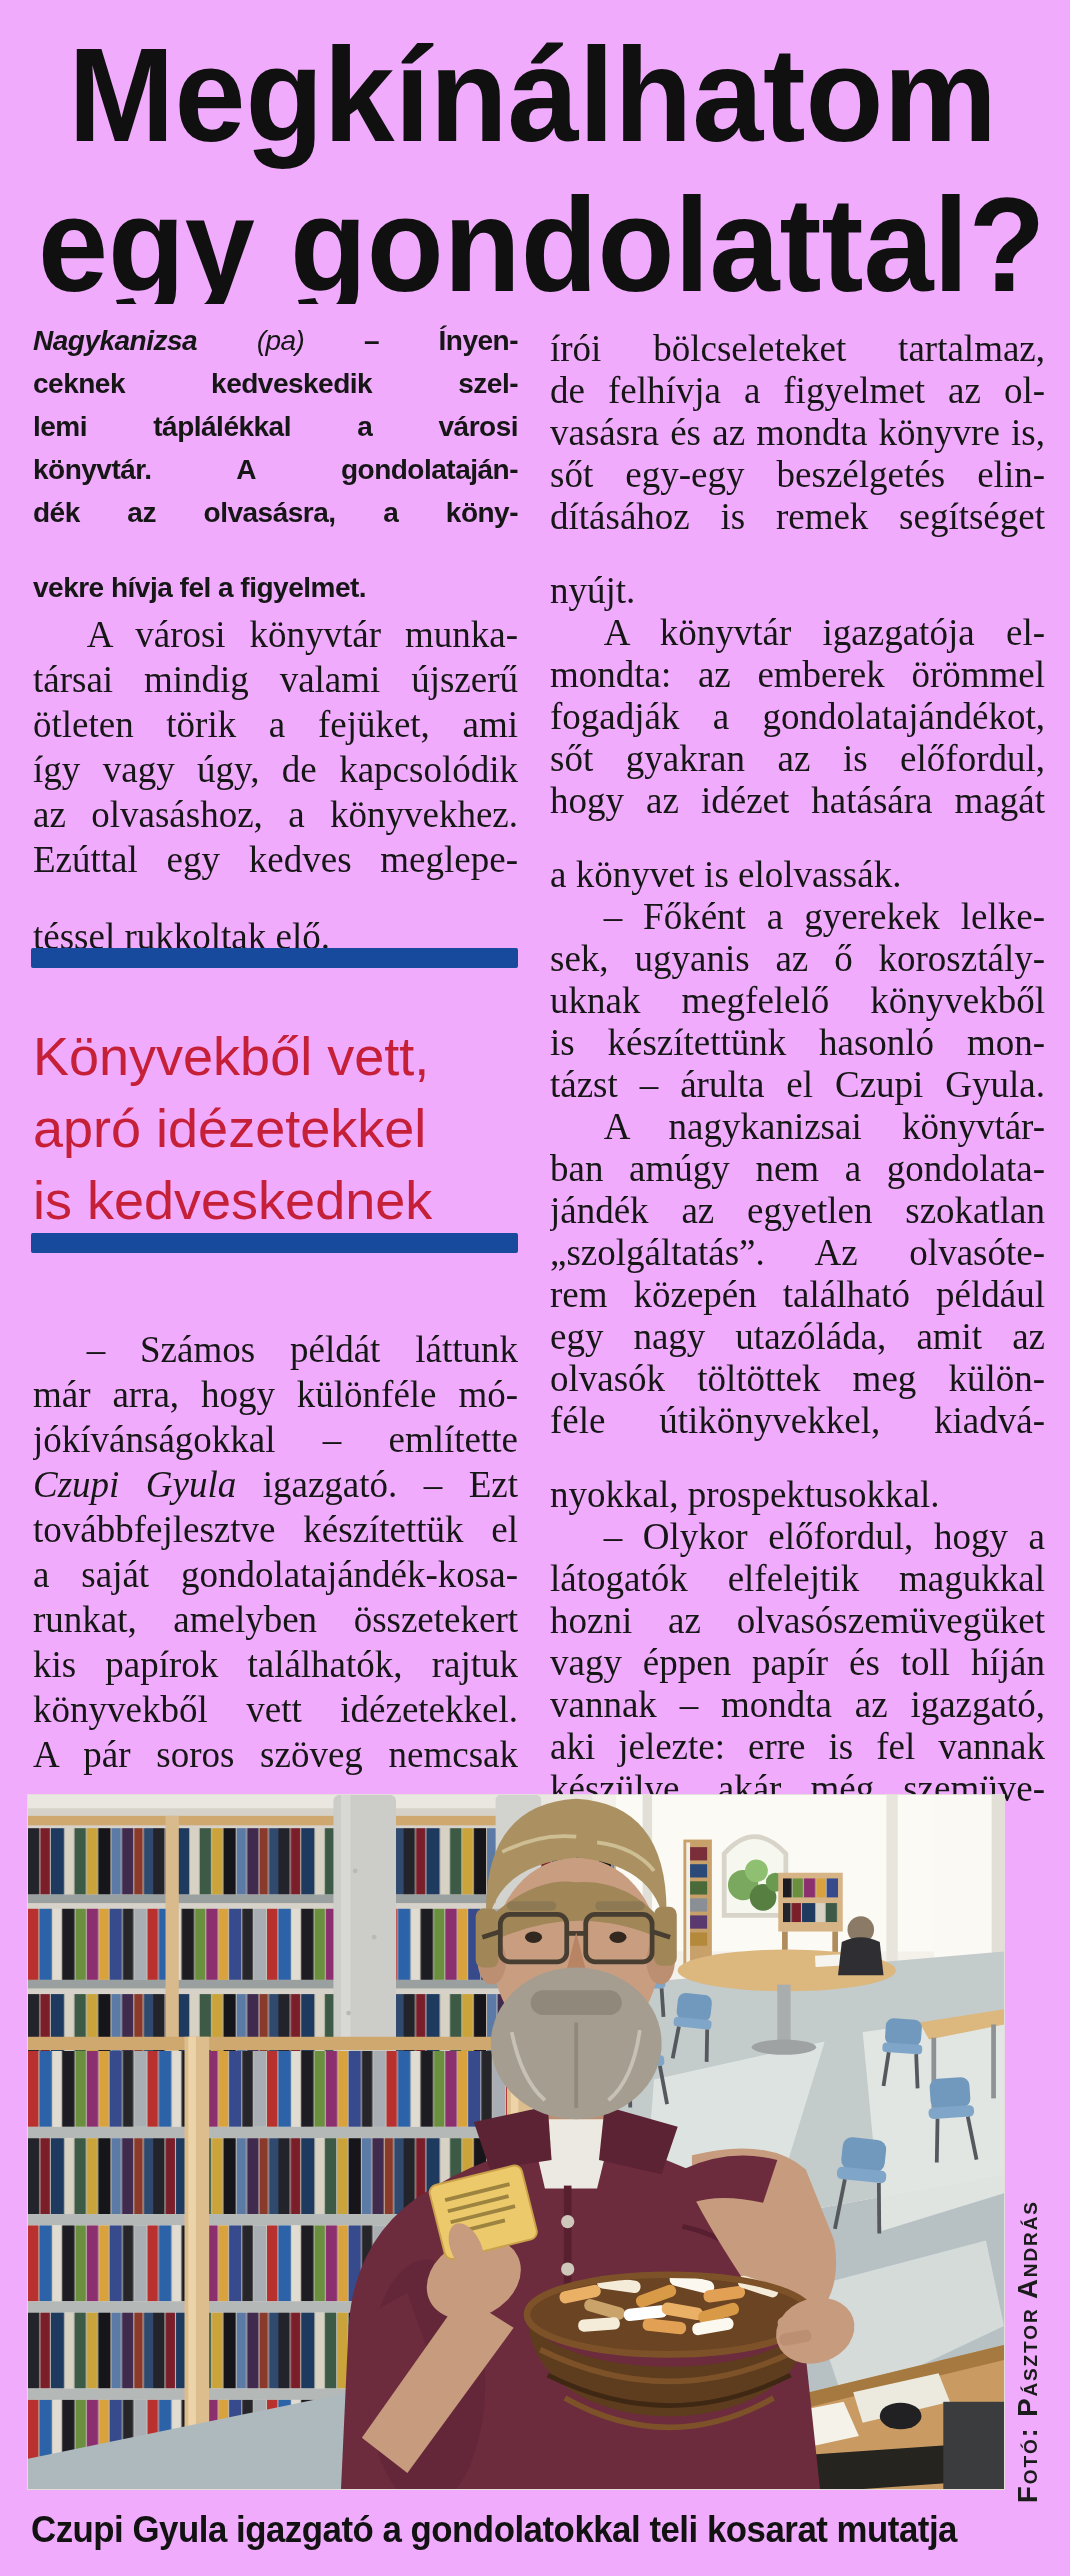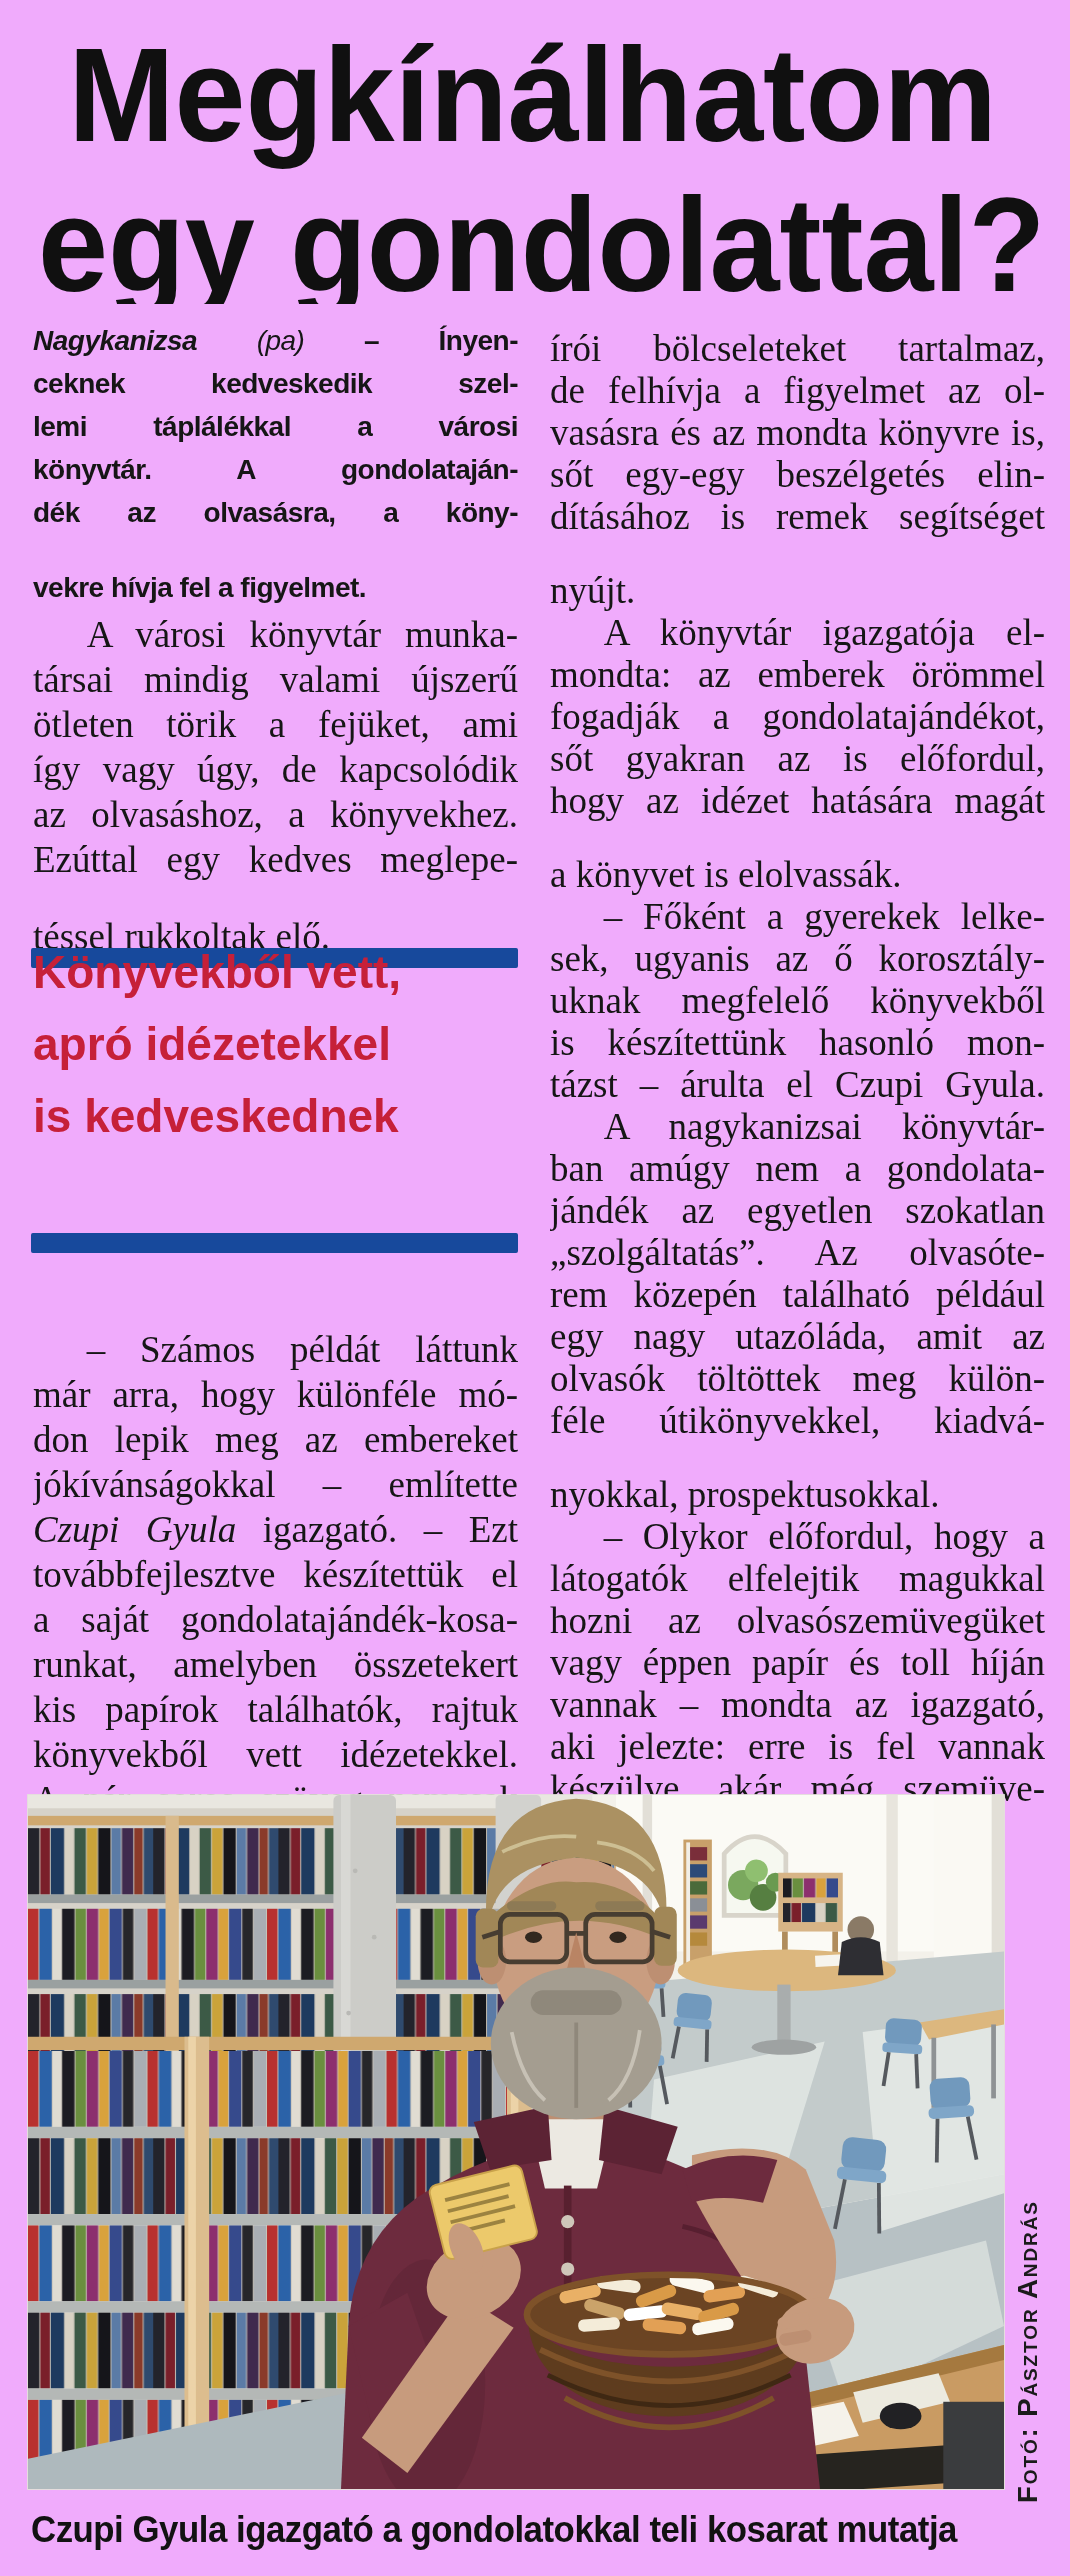--- a/index.html
+++ b/index.html
@@ -21,22 +21,22 @@
   .body{font-size:37px;}
   .body .tline{height:45px;line-height:45px;}
   #para2{left:33px;top:612px;width:485px;}
   #para3{left:33px;top:1286px;width:485px;margin-top:41px;}
   #rightcol{left:550px;top:328px;width:495px;}
   #rightcol .tline{height:42px;line-height:42px;}
   
   .rule{position:absolute;left:31px;width:487px;height:20px;background:#17499c;border-radius:1.9px;}
   .rule1{top:948px;}
   .rule2{top:1233px;}
-  .subhead{position:absolute;left:33px;top:936px;width:485px;color:#c62039;
-           font-family:"Liberation Sans",sans-serif;font-weight:bold;font-size:46px;}
+  .subhead{position:absolute;left:33px;top:1020px;width:485px;color:#c62039;
+           font-family:"Liberation Sans",sans-serif;font-weight:normal;font-size:54px;}
   .subhead .tline{height:72px;line-height:72px;text-align:left;text-align-last:left;white-space:nowrap;}
   
   .photo{position:absolute;left:27.5px;top:1795px;width:976px;height:694px;margin:0;
          box-shadow:0 0 0 0.9px #e4e2da;}
   .photo svg{display:block;width:100%;height:100%;}
   
   .credit{position:absolute;left:1011px;top:2503px;transform:rotate(-90deg);
           transform-origin:0 0;white-space:nowrap;font-family:"Liberation Sans",sans-serif;
           font-variant:small-caps;font-weight:600;font-size:27.5px;letter-spacing:1.9px;color:#1b1b1b;
           line-height:34px;}
@@ -76,21 +76,20 @@
   <div class="subhead">
       <div class="tline"><span>Könyvekből vett,</span></div>
       <div class="tline"><span>apró idézetekkel</span></div>
       <div class="tline"><span>is kedveskednek</span></div>
     </div>
   <div class="rule rule2"></div>
 
   <div id="para3" class="textcol body">
       <div class="tline ind"><span>– Számos példát láttunk</span></div>
       <div class="tline"><span>már arra, hogy különféle mó-</span></div>
-      <div class="tline"><span>don lepik meg az embereket</span></div>
       <div class="tline"><span>jókívánságokkal – említette</span></div>
       <div class="tline"><span class="seg-i">Czupi Gyula</span><span> igazgató. – Ezt</span></div>
       <div class="tline"><span>továbbfejlesztve készítettük el</span></div>
       <div class="tline"><span>a saját gondolatajándék-kosa-</span></div>
       <div class="tline"><span>runkat, amelyben összetekert</span></div>
       <div class="tline"><span>kis papírok találhatók, rajtuk</span></div>
       <div class="tline"><span>könyvekből vett idézetekkel.</span></div>
       <div class="tline"><span>A pár soros szöveg nemcsak</span></div>
     </div>
 

